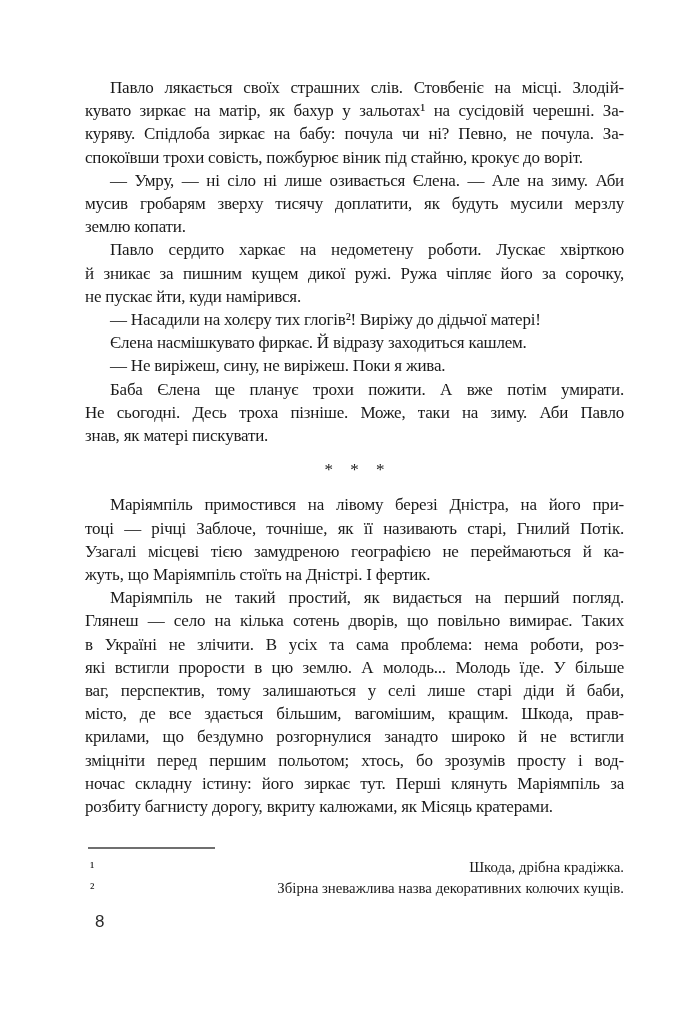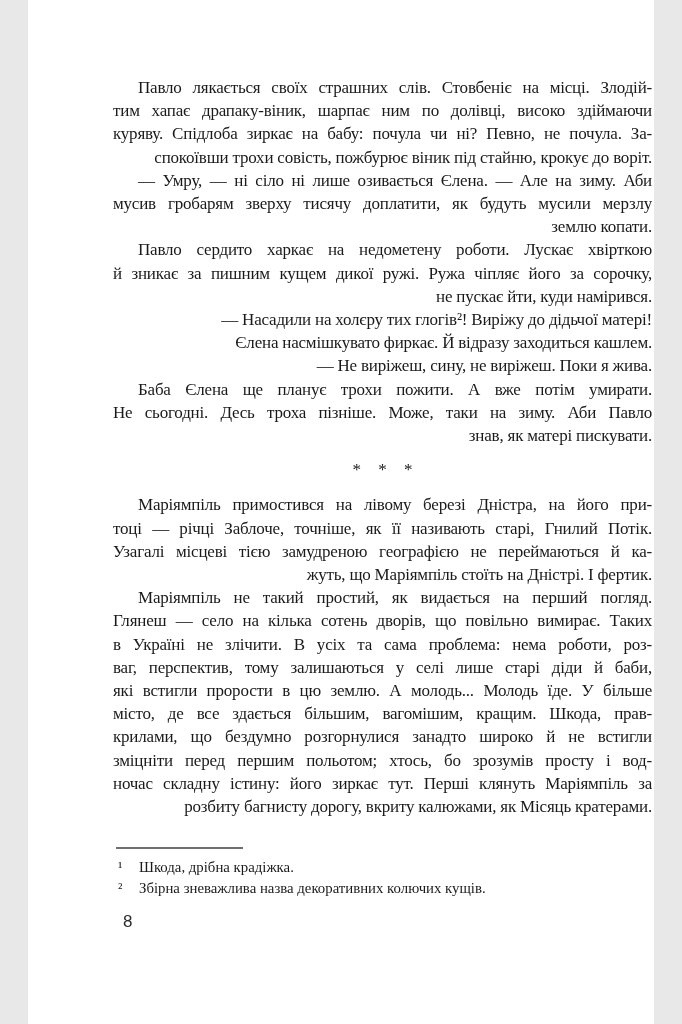--- a/index.html
+++ b/index.html
@@ -2,39 +2,39 @@
 <html lang="uk"><head>
 <meta charset="utf-8">
 <style>
   html, body {
     margin: 0;
     padding: 0;
     background: #e8e8e8;
   }
   .page {
     position: relative;
-    width: 626px;
+    width: 682px;
     height: 1024px;
     background: #ffffff;
     margin: 0 auto;
     overflow: hidden;
     font-family: "Liberation Serif", "DejaVu Serif", serif;
     color: #1a1a1a;
   }
   .text-block {
     position: absolute;
     left: 85px;
     top: 76px;
     width: 539px;
     font-size: 17px;
     line-height: 23.2px;
     letter-spacing: -0.2px;
   }
   .para { margin: 0; }
-  .line { text-align: right; white-space: nowrap; }
+  .line { text-align: left; white-space: nowrap; }
   .line.just {
     white-space: normal;
     text-align: justify;
     text-align-last: justify;
   }
   .line.first { text-indent: 25px; }
   .separator {
     text-align: center;
     text-indent: 0;
     line-height: 23.2px;
@@ -59,38 +59,38 @@
     display: flex;
     font-size: 14.8px;
     line-height: 21px;
   }
   .fn-marker {
     flex: 0 0 26px;
     padding-left: 5px;
     box-sizing: border-box;
     font-size: 14.8px;
   }
-  .fn-text { flex: 1; }
+  .fn-text { flex: 1; text-align: right; }
   .page-number {
     position: absolute;
     left: 95px;
     top: 912px;
     font-family: "Liberation Sans", "DejaVu Sans", sans-serif;
     font-size: 17px;
     color: #2b2b2b;
   }
 </style>
 </head>
 <body>
 
 <div class="page">
   <div class="text-block" id="text-block">
       <div class="para">
         <div class="line first just">Павло лякається своїх страшних слів. Стовбеніє на місці. Злодій-</div>
-        <div class="line just">тим хапає драпаку-віник, шарпає ним по долівці, високо здіймаючи</div>
+        <div class="line just">кувато зиркає на матір, як бахур у зальотах¹ на сусідовій черешні. За-</div>
         <div class="line just">куряву. Спідлоба зиркає на бабу: почула чи ні? Певно, не почула. За-</div>
         <div class="line">спокоївши трохи совість, пожбурює віник під стайню, крокує до воріт.</div>
       </div>
       <div class="para">
         <div class="line first just">— Умру, — ні сіло ні лише озивається Єлена. — Але на зиму. Аби</div>
         <div class="line just">мусив гробарям зверху тисячу доплатити, як будуть мусили мерзлу</div>
         <div class="line">землю копати.</div>
       </div>
       <div class="para">
         <div class="line first just">Павло сердито харкає на недометену роботи. Лускає хвірткою</div>
@@ -115,22 +115,22 @@
       <div class="para">
         <div class="line first just">Маріямпіль примостився на лівому березі Дністра, на його при-</div>
         <div class="line just">тоці — річці Заблоче, точніше, як її називають старі, Гнилий Потік.</div>
         <div class="line just">Узагалі місцеві тією замудреною географією не переймаються й ка-</div>
         <div class="line">жуть, що Маріямпіль стоїть на Дністрі. І фертик.</div>
       </div>
       <div class="para">
         <div class="line first just">Маріямпіль не такий простий, як видається на перший погляд.</div>
         <div class="line just">Глянеш — село на кілька сотень дворів, що повільно вимирає. Таких</div>
         <div class="line just">в Україні не злічити. В усіх та сама проблема: нема роботи, роз-</div>
+        <div class="line just">які встигли прорости в цю землю. А молодь... Молодь їде. У більше</div>
         <div class="line just">ваг, перспектив, тому залишаються у селі лише старі діди й баби,</div>
-        <div class="line just">які встигли прорости в цю землю. А молодь... Молодь їде. У більше</div>
         <div class="line just">місто, де все здається більшим, вагомішим, кращим. Шкода, прав-</div>
         <div class="line just">крилами, що бездумно розгорнулися занадто широко й не встигли</div>
         <div class="line just">зміцніти перед першим польотом; хтось, бо зрозумів просту і вод-</div>
         <div class="line just">ночас складну істину: його зиркає тут. Перші клянуть Маріямпіль за</div>
         <div class="line">розбиту багнисту дорогу, вкриту калюжами, як Місяць кратерами.</div>
       </div>
     </div>
 
   <div class="footnotes">
     <div class="fn-rule"></div>

